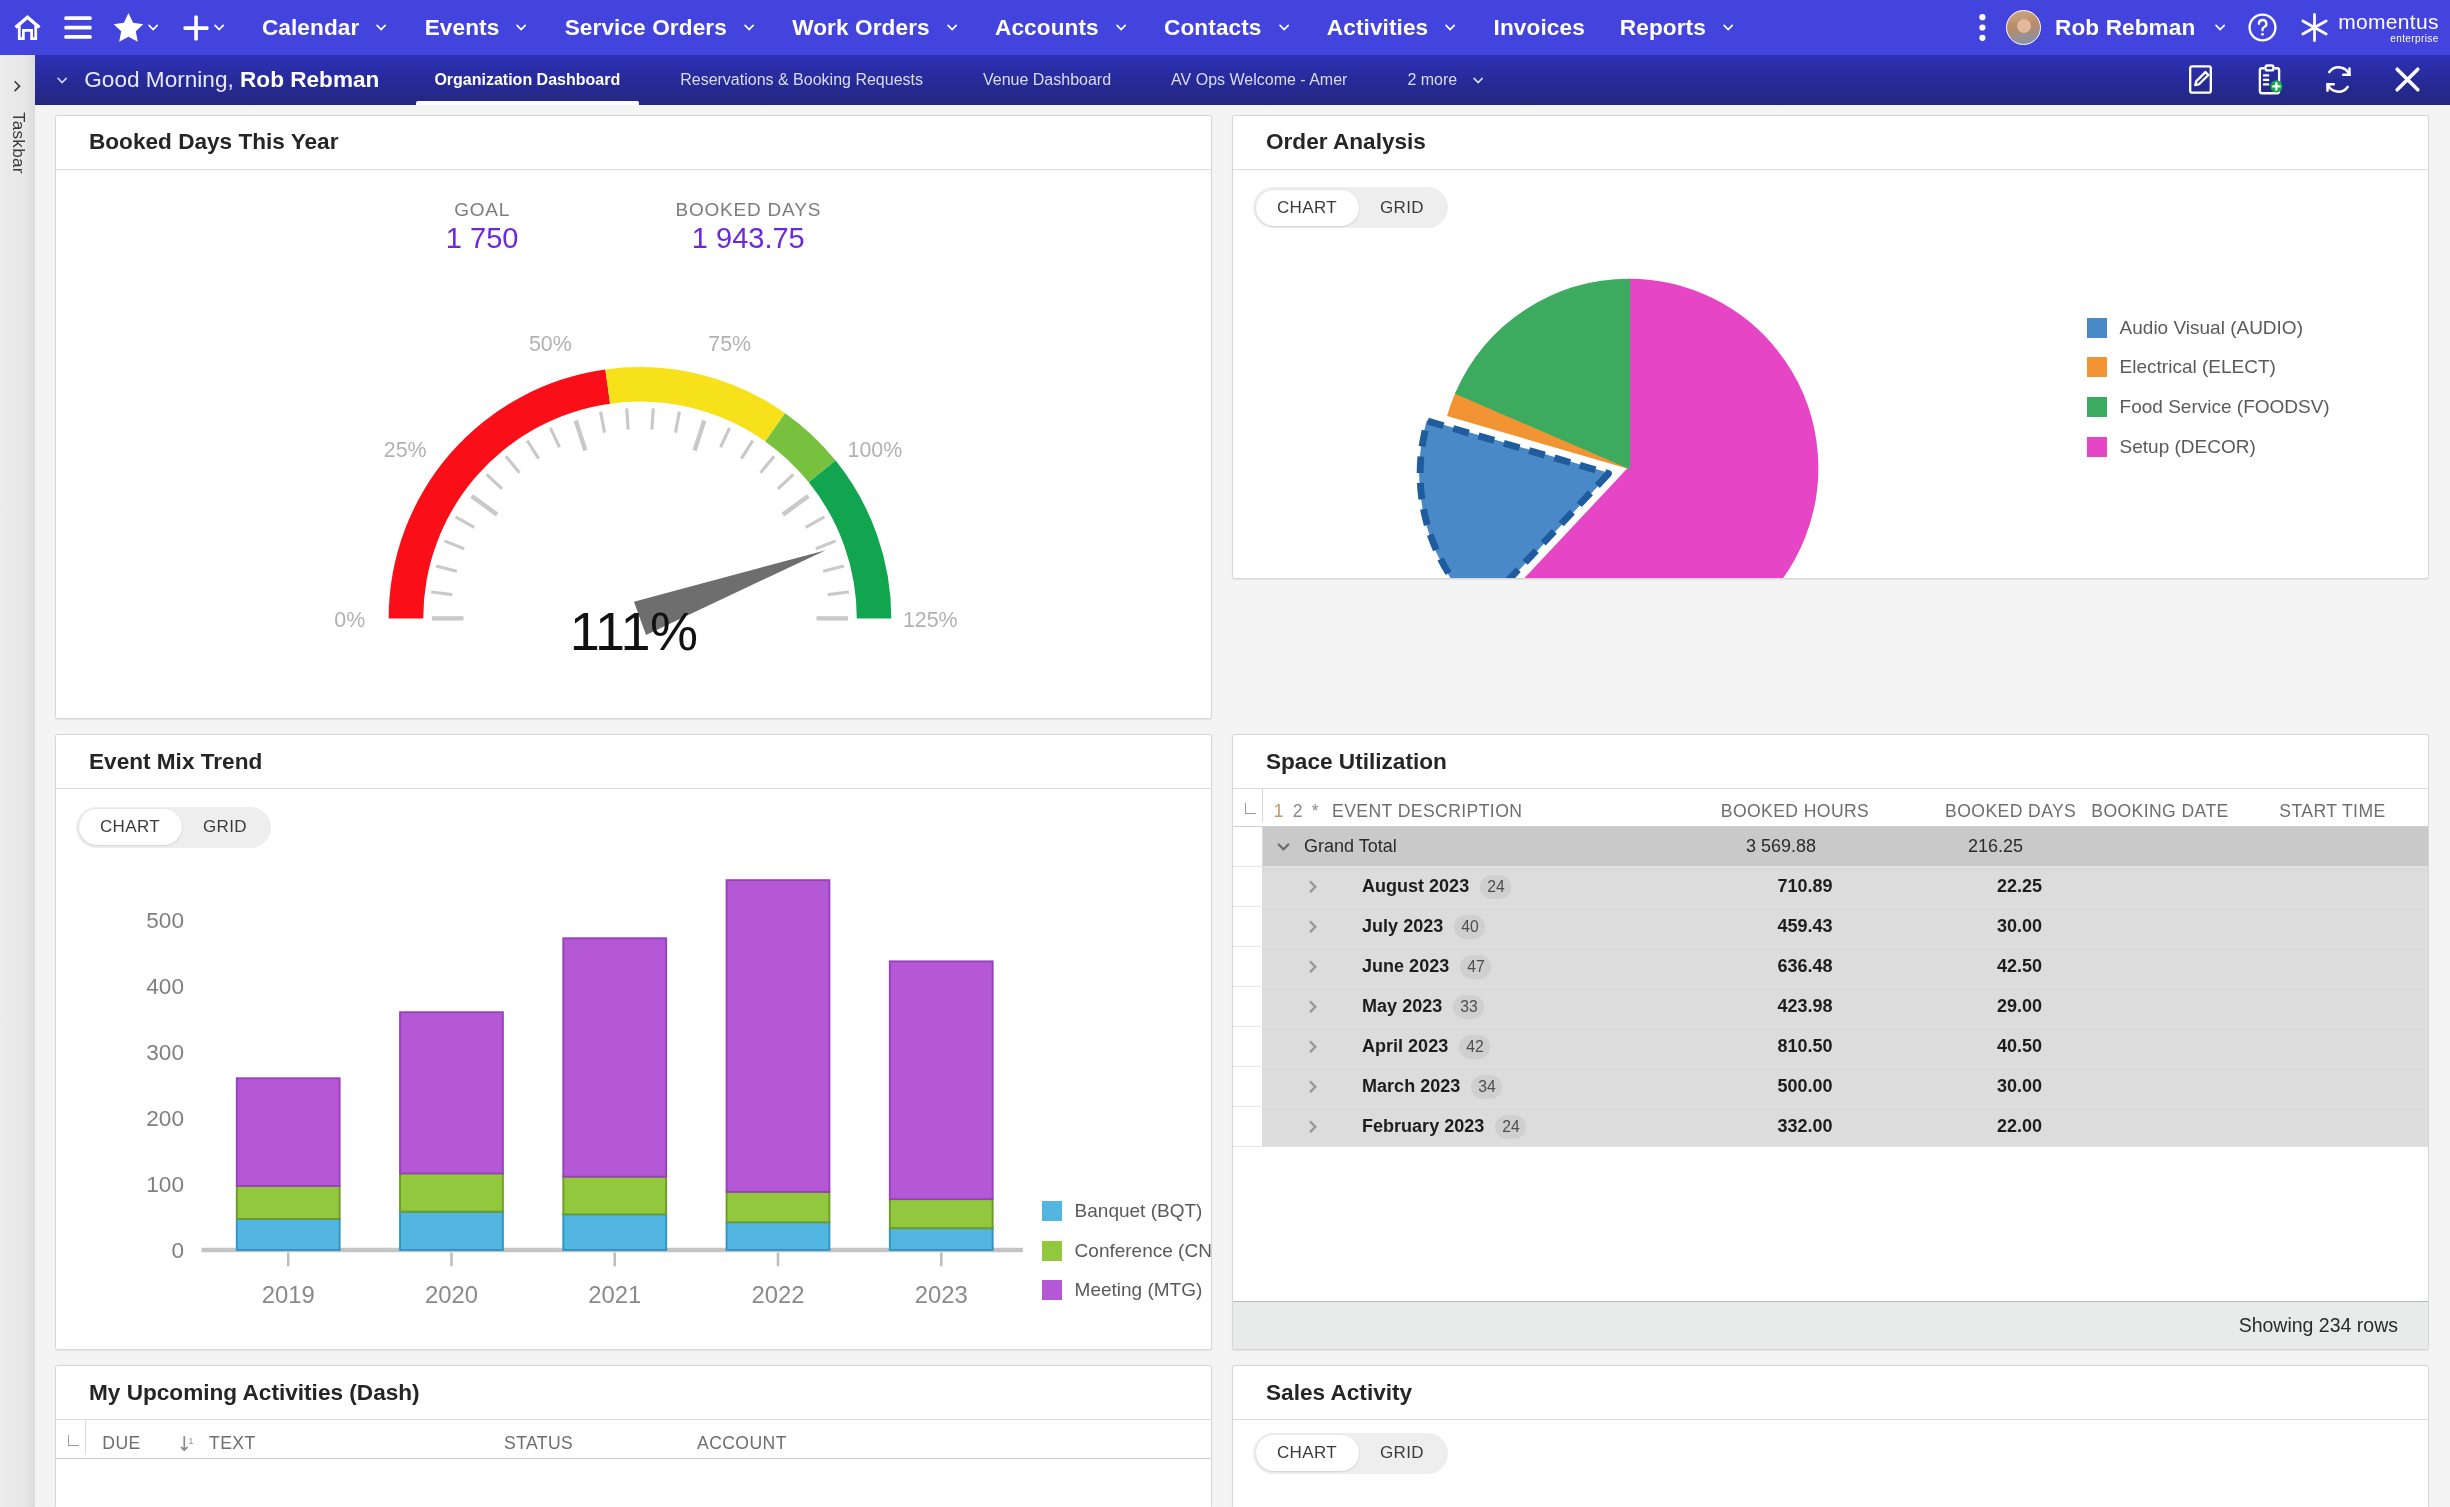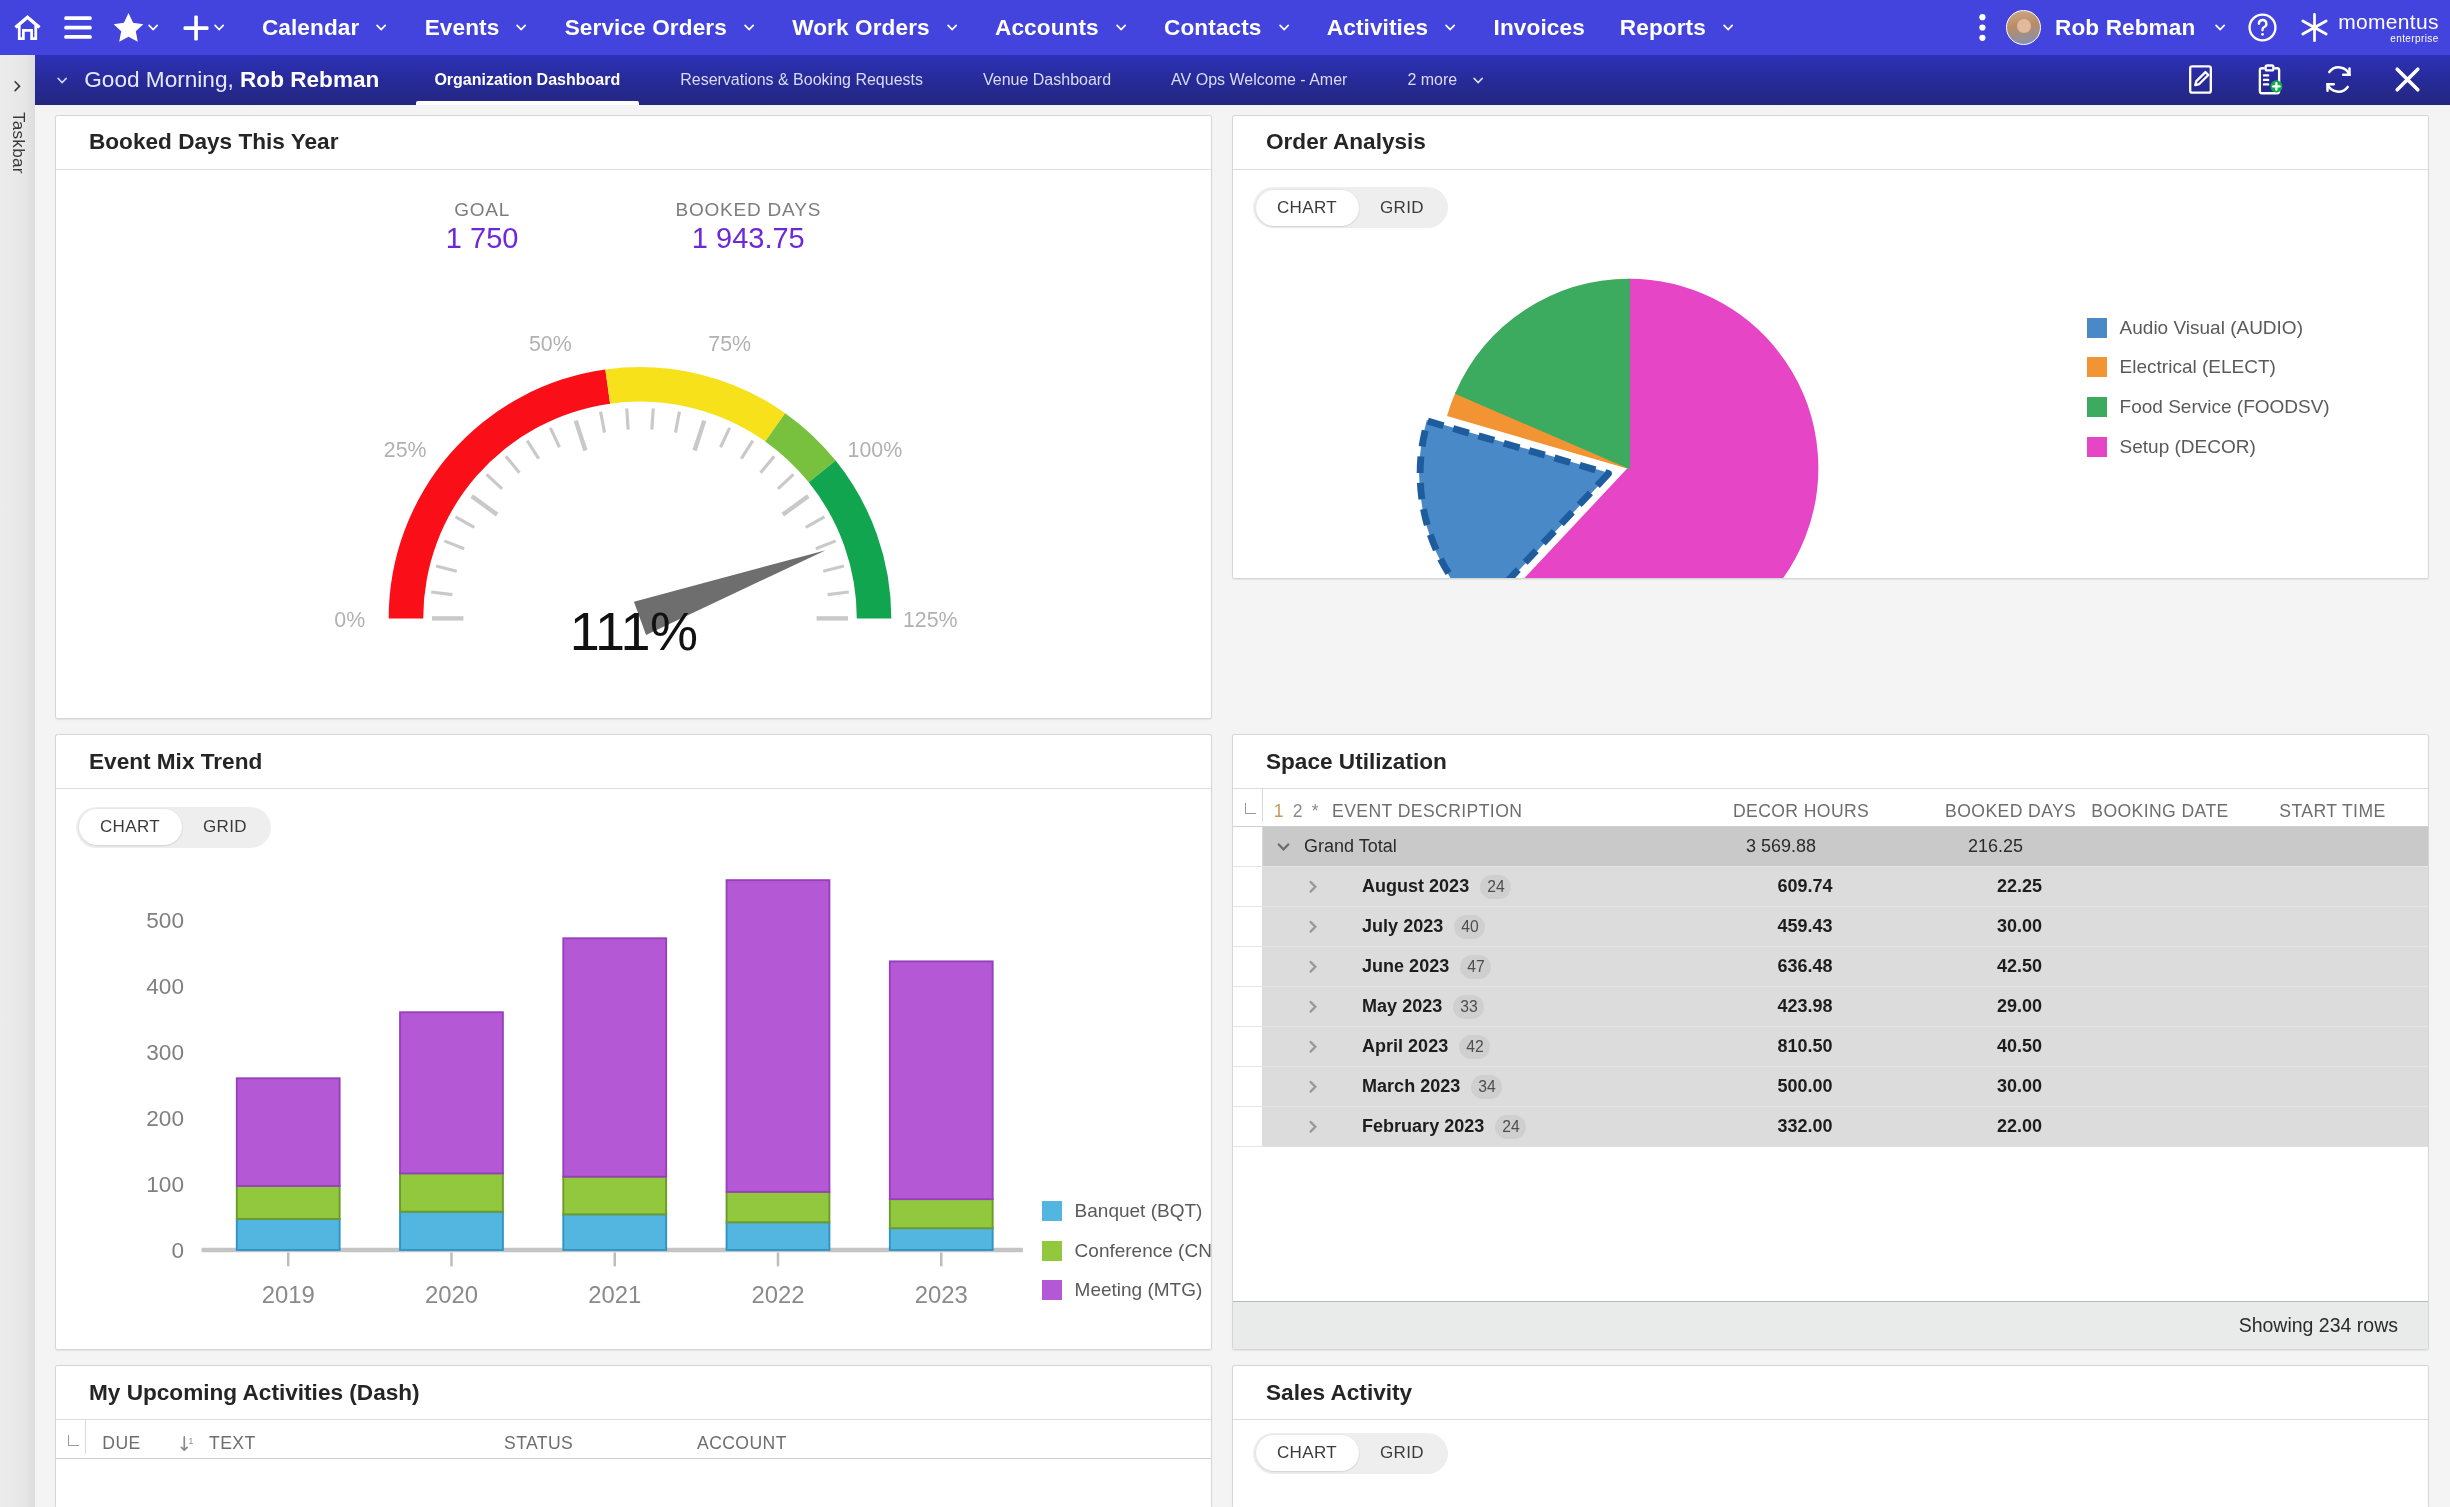--- a/index.html
+++ b/index.html
@@ -520,21 +520,21 @@
     <div class="card-head">Space Utilization</div>
 
     <div class="grid-head">
       <div class="gh-corner"></div>
       <div style="display:flex; align-items:flex-end; padding-left:6.3px;">
         <span class="lvl a">1</span>
         <span class="lvl g">2</span>
         <span class="lvl g">*</span>
       </div>
       <div class="gh-cell" style="width:339px; padding-left:8.8px;">EVENT DESCRIPTION</div>
-      <div class="gh-cell num" style="width:207px;">DECOR HOURS</div>
+      <div class="gh-cell num" style="width:207px;">BOOKED HOURS</div>
       <div class="gh-cell num" style="width:207px;">BOOKED DAYS</div>
       <div class="gh-cell" style="width:188px; padding-left:15px;">BOOKING DATE</div>
       <div class="gh-cell" style="width:188px; padding-left:15px;">START TIME</div>
     </div>
 
     <div>
       <div class="grow gt-total">
         <span class="sel"></span>
         <span style="width:41px; display:flex; align-items:center; justify-content:center;">
           <svg width="19" height="19" viewBox="0 0 24 24" fill="none" stroke="#6d6d6d" stroke-width="3" stroke-linecap="round">
@@ -550,21 +550,21 @@
             <span class="sel"></span>
             <span style="width:41px;display:flex;align-items:center;justify-content:center;">
               <svg width="17.6" height="17.6" viewBox="0 0 24 24" fill="none" stroke="#999" stroke-width="3.2" stroke-linecap="round">
                 <path d="M9 5.5 15.5 12 9 18.5"></path>
               </svg>
             </span>
             <span style="width:305px;display:flex;align-items:center;">
               <span>August 2023</span>
               <span class="cnt-pill">24</span>
             </span>
-            <span class="num" style="width:207px;">609.74</span>
+            <span class="num" style="width:207px;">710.89</span>
             <span class="num" style="width:207px;">22.25</span>
             <span style="width:188px;"></span>
             <span style="width:188px;"></span>
           </div>
           <div class="grow gt-child">
             <span class="sel"></span>
             <span style="width:41px;display:flex;align-items:center;justify-content:center;">
               <svg width="17.6" height="17.6" viewBox="0 0 24 24" fill="none" stroke="#999" stroke-width="3.2" stroke-linecap="round">
                 <path d="M9 5.5 15.5 12 9 18.5"></path>
               </svg>

